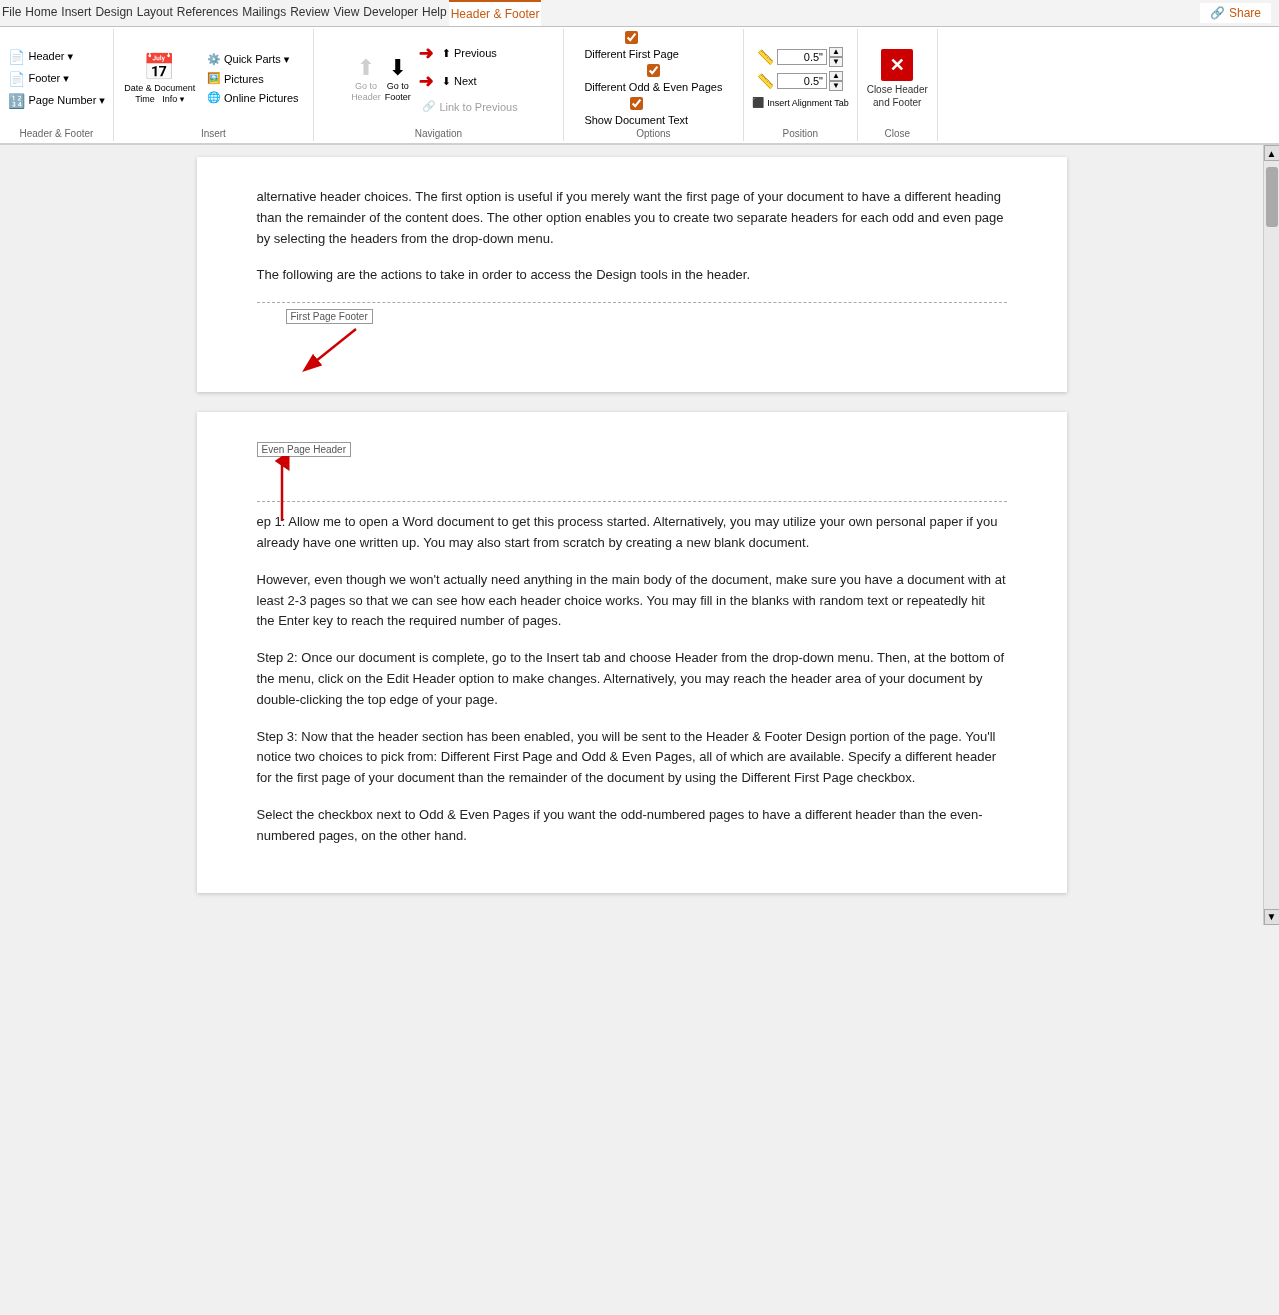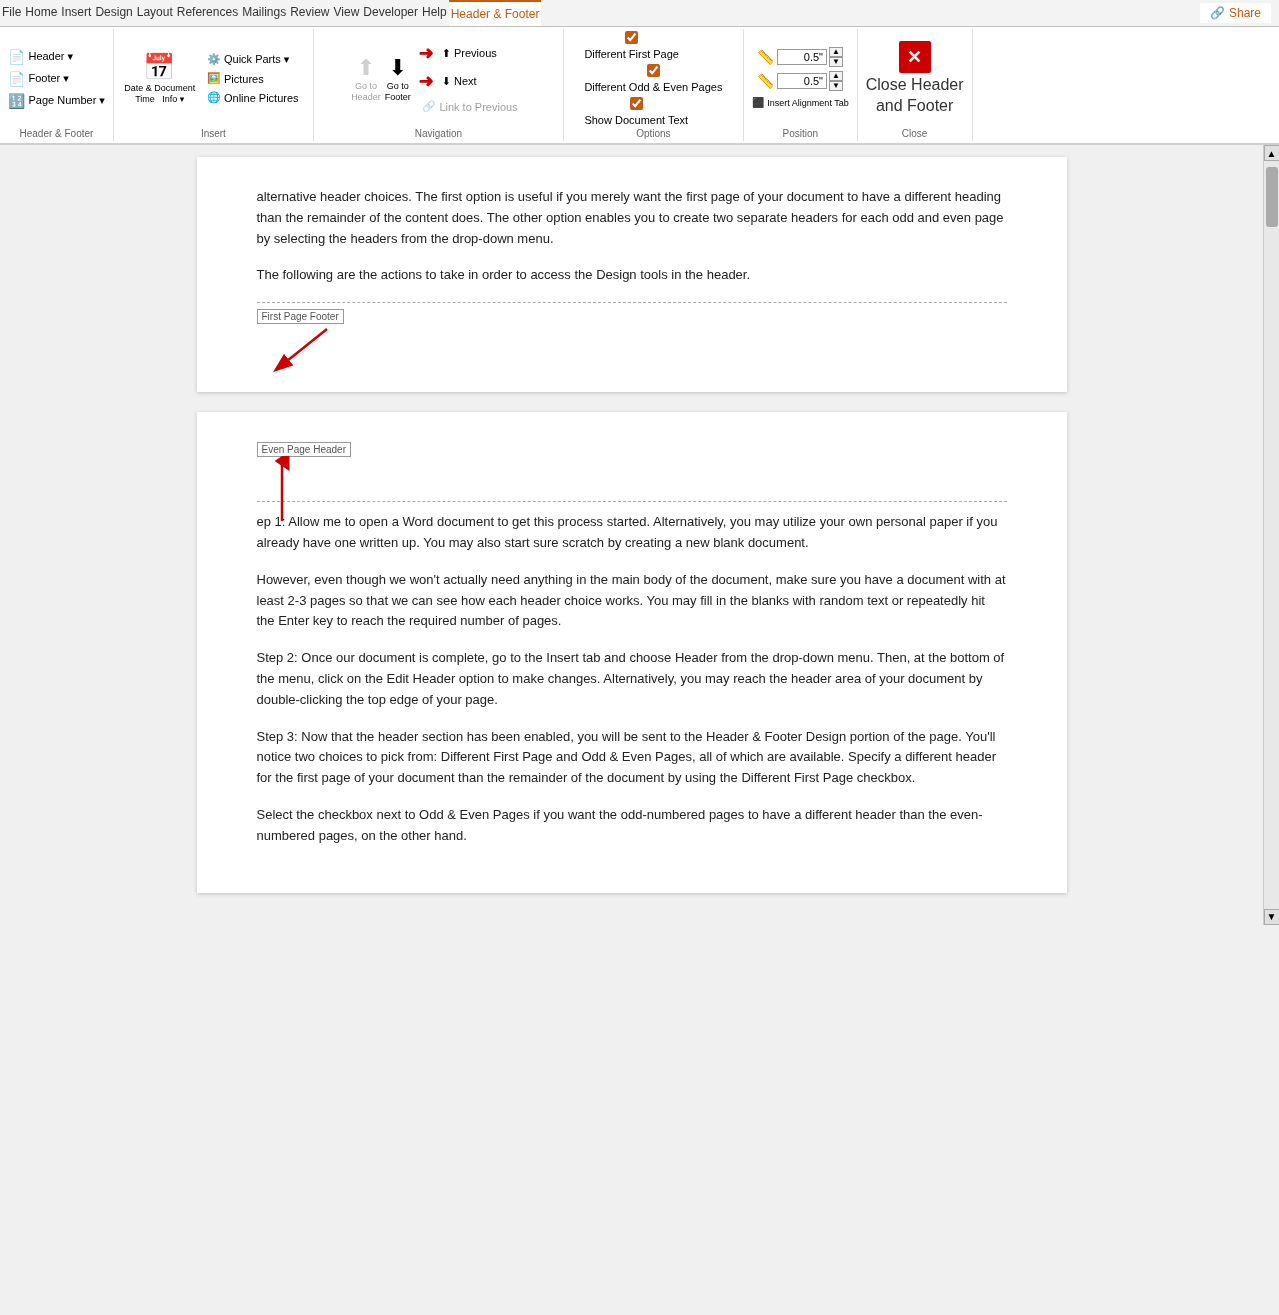--- a/index.html
+++ b/index.html
@@ -5,21 +5,21 @@
     * { box-sizing: border-box; margin: 0; padding: 0; }
     body { font-family: 'Segoe UI', Arial, sans-serif; font-size: 12px; background: #f0f0f0; overflow-x: hidden; }
     .checkbox-item { display: flex; align-items: center; gap: 4px; cursor: pointer; font-size: 11px; flex-direction: column; }
     .checkbox-item input[type="checkbox"] { accent-color: #c55a11; }
     .position-row { display: flex; align-items: center; gap: 2px; }
     .pos-input { width: 50px; font-size: 11px; border: 1px solid #999; padding: 1px 3px; text-align: right; }
     .pos-spinners { display: flex; flex-direction: column; }
     .pos-spinner-btn { width: 14px; height: 10px; font-size: 8px; border: 1px solid #999; background: #f3f3f3; cursor: pointer; display: flex; align-items: center; justify-content: center; line-height: 1; }
     .close-btn { display: flex; flex-direction: column; align-items: center; cursor: pointer; padding: 4px; border-radius: 2px; }
     .close-x { width: 32px; height: 32px; background: #c00; display: flex; align-items: center; justify-content: center; color: white; font-size: 18px; font-weight: bold; border-radius: 2px; }
-    .close-label { font-size: 16px; color: #333; text-align: center; margin-top: 2px; line-height: 1.3; }
+    .close-label { font-size: 10px; color: #333; text-align: center; margin-top: 2px; line-height: 1.3; }
 
     
     .doc-container { padding: 12px 60px; background: #f0f0f0; }
     .page { background: white; max-width: 870px; margin: 0 auto 20px auto; padding: 30px 60px; box-shadow: 0 1px 4px rgba(0,0,0,0.2); position: relative; }
     .page-content { font-size: 13px; line-height: 1.6; color: #222; }
     .page-content p { margin-bottom: 16px; }
 
     
     .section-label { display: inline-block; border: 1px solid #999; background: white; font-size: 10px; padding: 1px 4px; color: #555; margin-bottom: 4px; }
     .footer-area { border-top: 1px dashed #aaa; padding-top: 6px; min-height: 60px; margin-top: 10px; }
@@ -215,21 +215,21 @@
     <div class="doc-container">
 
       <div class="page">
         <div class="page-content">
           <p>alternative header choices. The first option is useful if you merely want the first page of your document to have a different heading than the remainder of the content does. The other option enables you to create two separate headers for each odd and even page by selecting the headers from the drop-down menu.</p>
           <p>The following are the actions to take in order to access the Design tools in the header.</p>
         </div>
 
         <div style="position:relative;">
           <div class="footer-area">
-            <div style="position:relative;">
+            <div style="position:relative;margin-left:29px;">
               <span class="section-label">First Page Footer</span>
               
               <svg style="position:absolute;left:10px;top:10px;" width="80" height="60">
                 <defs>
                   <marker id="arrowhead1" markerWidth="8" markerHeight="6" refX="6" refY="3" orient="auto">
                     <polygon points="0 0, 8 3, 0 6" fill="#cc0000"></polygon>
                   </marker>
                 </defs>
                 <line x1="60" y1="10" x2="10" y2="50" stroke="#cc0000" stroke-width="2.5" marker-end="url(#arrowhead1)"></line>
               </svg>
@@ -251,21 +251,21 @@
                     <polygon points="0 6, 8 6, 4 0" fill="#cc0000"></polygon>
                   </marker>
                 </defs>
                 <line x1="15" y1="65" x2="15" y2="5" stroke="#cc0000" stroke-width="2.5" marker-end="url(#arrowhead2)"></line>
               </svg>
             </div>
           </div>
         </div>
 
         <div class="page-content">
-          <p>ep 1:  Allow me to open a Word document to get this process started. Alternatively, you may utilize your own personal paper if you already have one written up. You may also start sure scratch by creating a new blank document.</p>
+          <p>ep 1:  Allow me to open a Word document to get this process started. Alternatively, you may utilize your own personal paper if you already have one written up. You may also start from scratch by creating a new blank document.</p>
           <p>However, even though we won't actually need anything in the main body of the document, make sure you have a document with at least 2-3 pages so that we can see how each header choice works. You may fill in the blanks with random text or repeatedly hit the Enter key to reach the required number of pages.</p>
           <p>Step 2: Once our document is complete, go to the Insert tab and choose Header from the drop-down menu. Then, at the bottom of the menu, click on the Edit Header option to make changes. Alternatively, you may reach the header area of your document by double-clicking the top edge of your page.</p>
           <p>Step 3: Now that the header section has been enabled, you will be sent to the Header &amp; Footer Design portion of the page. You'll notice two choices to pick from: Different First Page and Odd &amp; Even Pages, all of which are available. Specify a different header for the first page of your document than the remainder of the document by using the Different First Page checkbox.</p>
           <p>Select the checkbox next to Odd &amp; Even Pages if you want the odd-numbered pages to have a different header than the even-numbered pages, on the other hand.</p>
         </div>
       </div>
 
     </div>
   </div>
 

